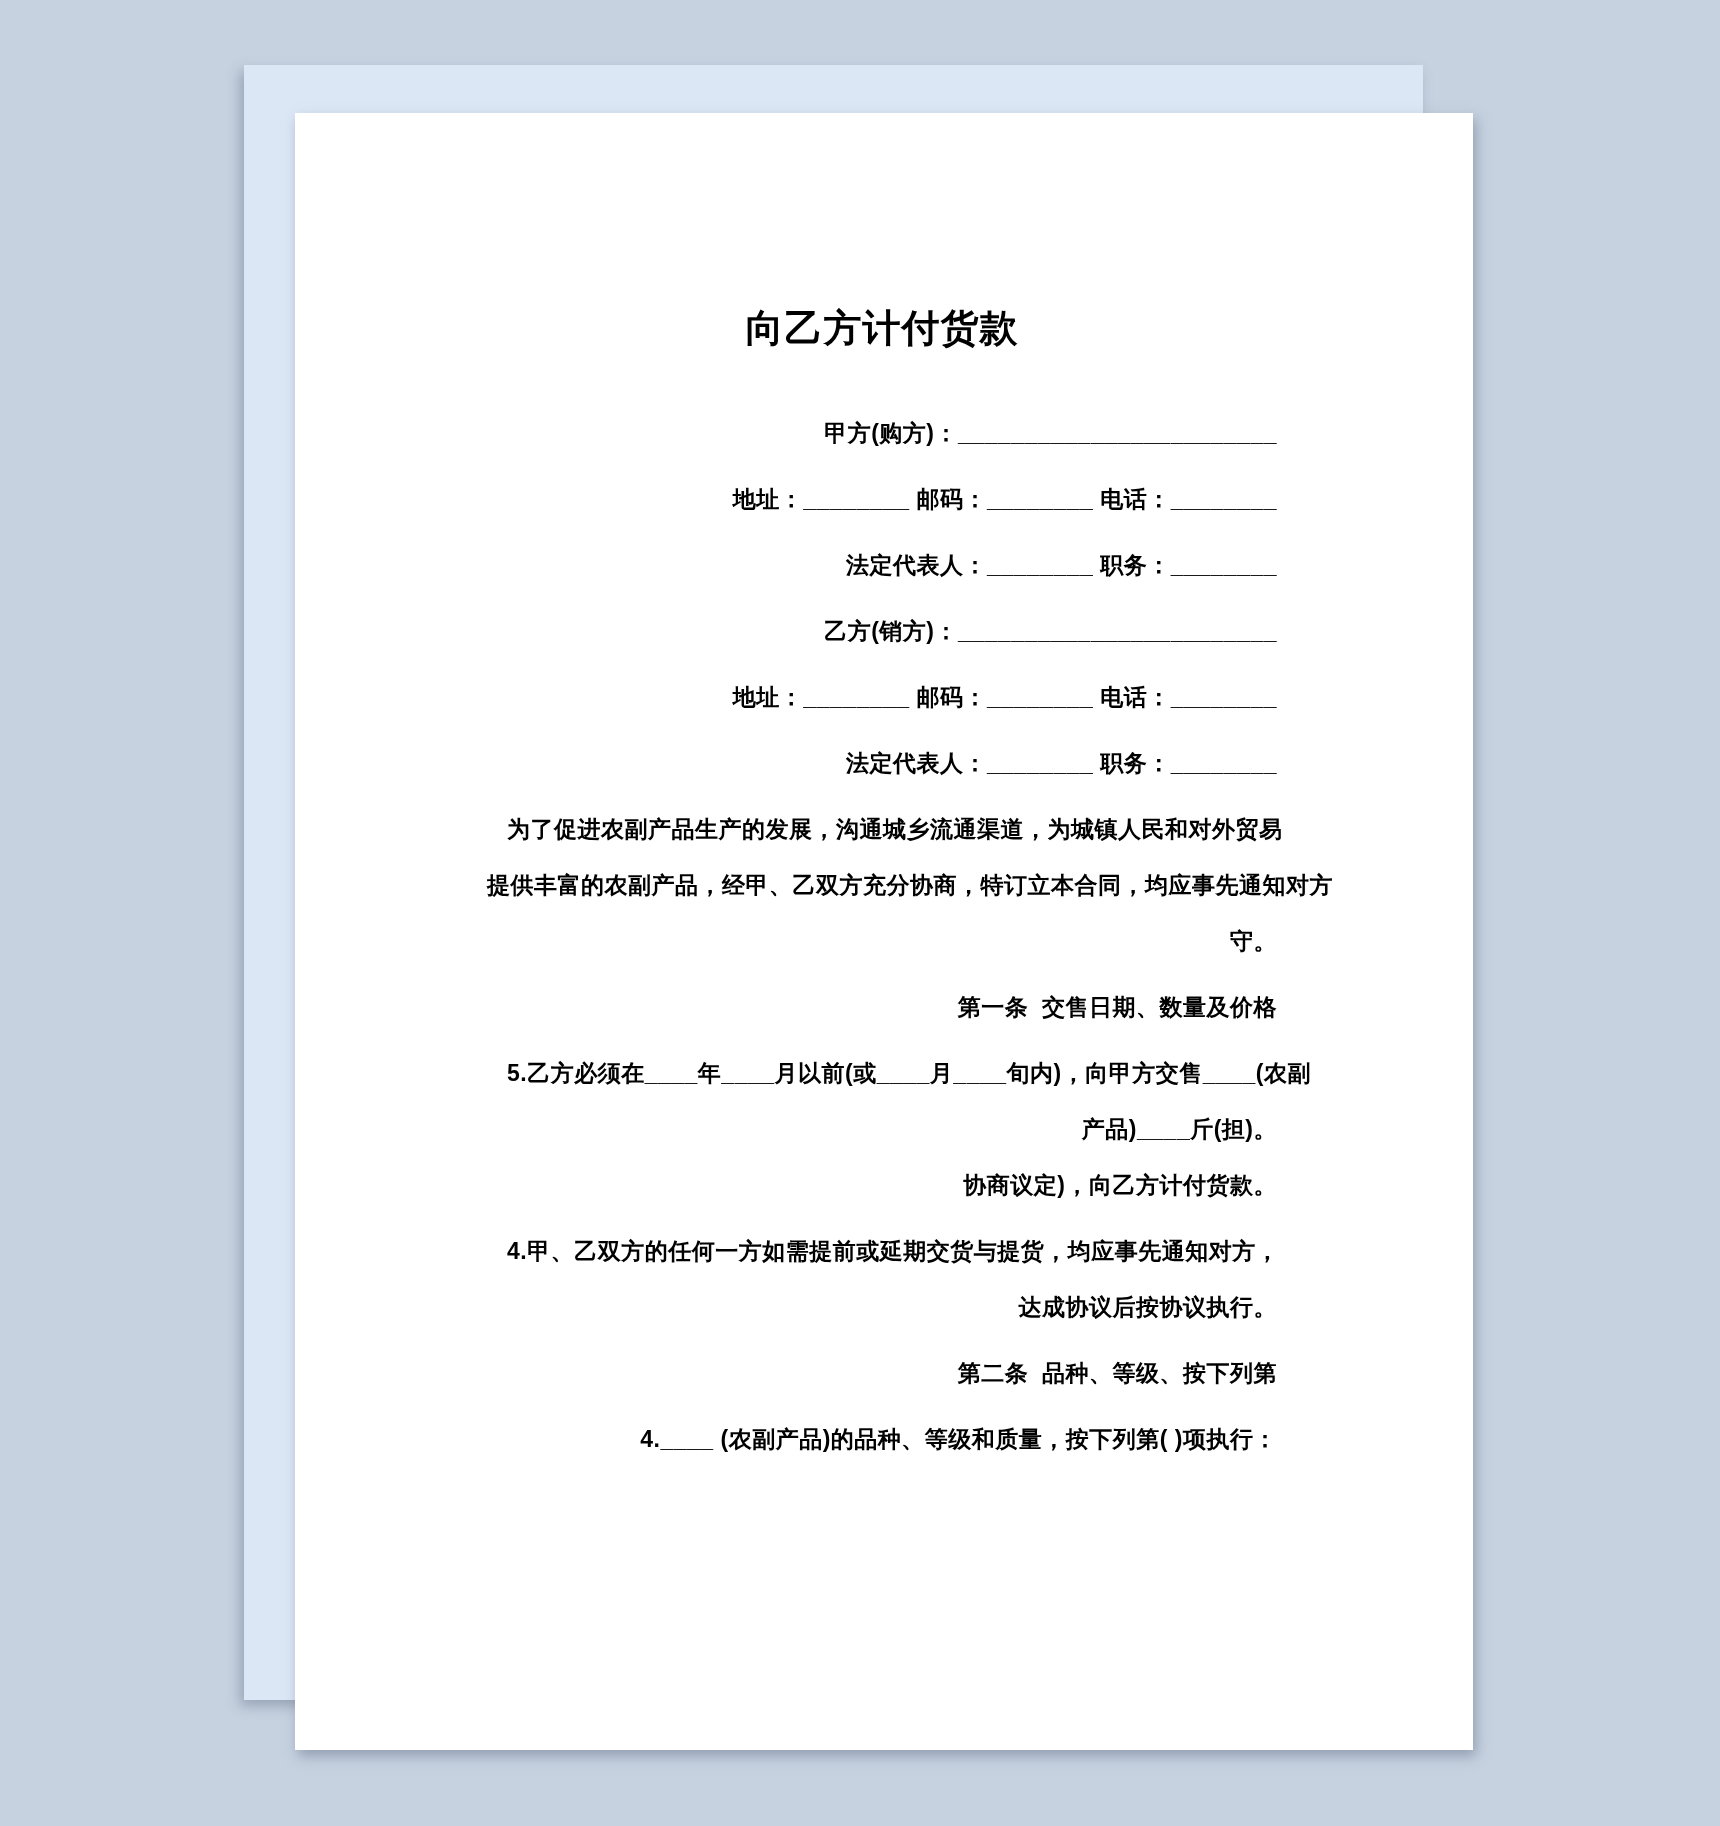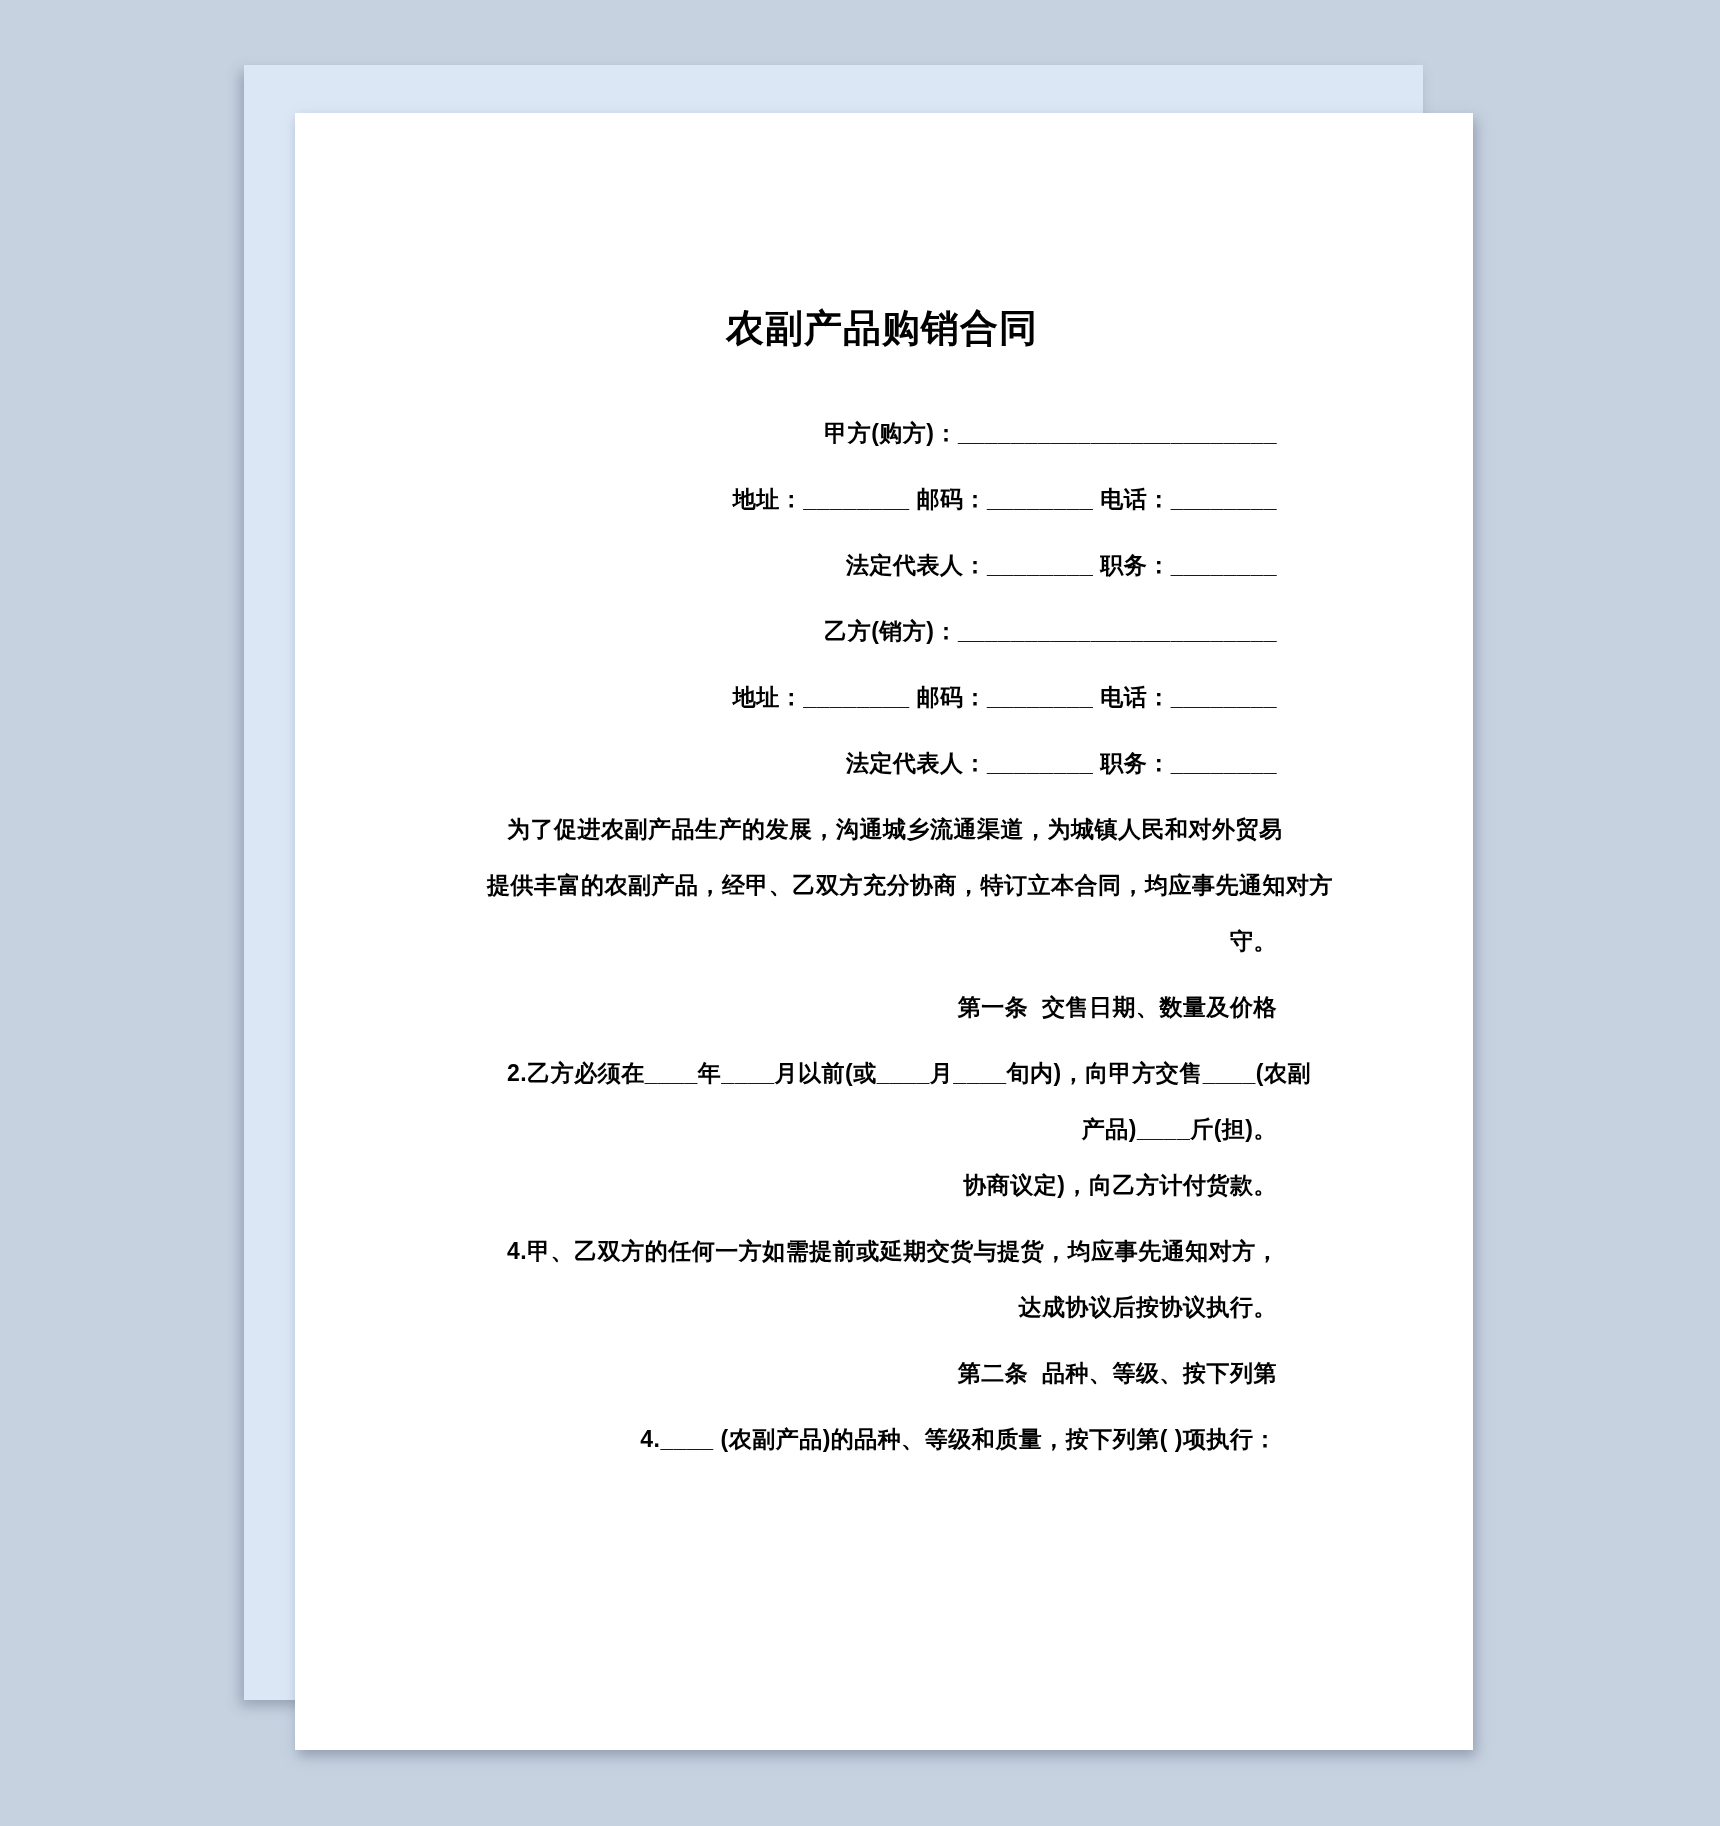--- a/index.html
+++ b/index.html
@@ -69,36 +69,36 @@
   }
 </style>
 </head>
 <body>
 
 <div style="position: absolute; inset: 0px; background: rgb(198, 210, 224);">
   <div class="sheet sheet-back" style="background: rgb(220, 231, 246);"></div>
   <div class="sheet sheet-front" style="background: rgb(255, 255, 255);">
     <div class="doc" style="color: rgb(0, 0, 0);">
 
-      <div class="title">农副产品购销合同</div>
+      <div class="title">向乙方计付货款</div>
 
       <div class="line field">甲方(购方)：________________________</div>
       <div class="line blk field">地址：________ 邮码：________ 电话：________</div>
       <div class="line blk field">法定代表人：________ 职务：________</div>
       <div class="line blk field">乙方(销方)：________________________</div>
       <div class="line blk field">地址：________ 邮码：________ 电话：________</div>
       <div class="line blk field">法定代表人：________ 职务：________</div>
 
       <div class="line blk pfirst">为了促进农副产品生产的发展，沟通城乡流通渠道，为城镇人民和对外贸易</div>
       <div class="line cont">提供丰富的农副产品，经甲、乙双方充分协商，特订立本合同，均应事先通知对方</div>
       <div class="line cont">守。</div>
 
       <div class="line blk heading">第一条  交售日期、数量及价格</div>
 
-      <div class="line blk pfirst">2.乙方必须在____年____月以前(或____月____旬内)，向甲方交售____(农副</div>
+      <div class="line blk pfirst">5.乙方必须在____年____月以前(或____月____旬内)，向甲方交售____(农副</div>
       <div class="line cont">产品)____斤(担)。</div>
 
       <div class="line cont">协商议定)，向乙方计付货款。</div>
 
       <div class="line blk pfirst">4.甲、乙双方的任何一方如需提前或延期交货与提货，均应事先通知对方，</div>
       <div class="line cont">达成协议后按协议执行。</div>
 
       <div class="line blk heading">第二条  品种、等级、按下列第</div>
 
       <div class="line blk pfirst">4.____ (农副产品)的品种、等级和质量，按下列第( )项执行：</div>

